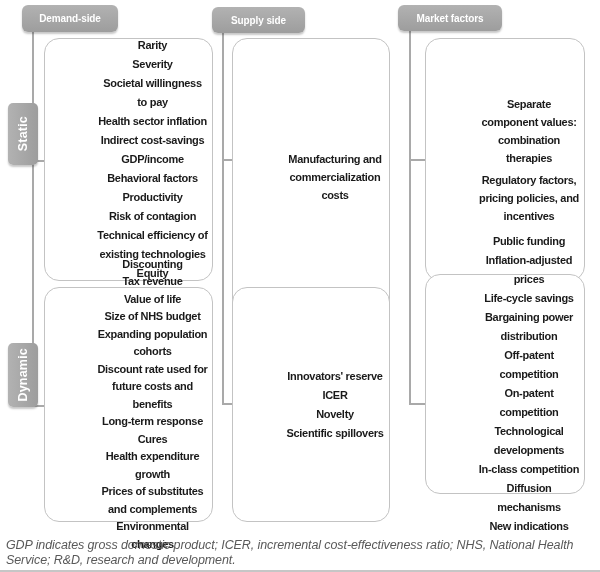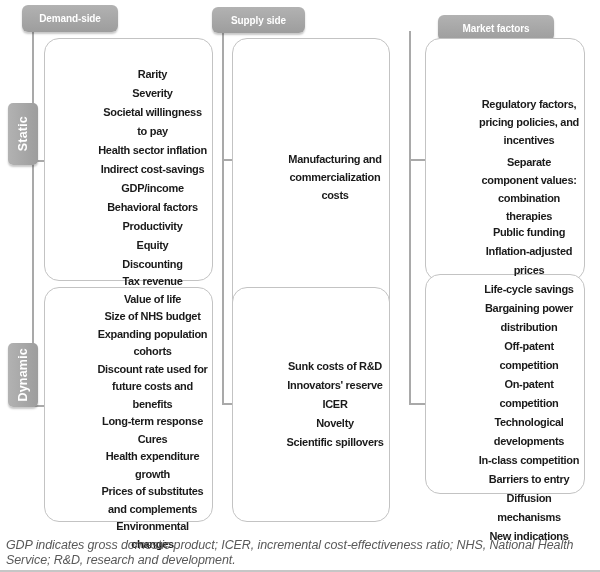--- a/index.html
+++ b/index.html
@@ -73,88 +73,88 @@
   <div class="vline" style="left:222px;top:31px;height:374px;"></div>
   <div class="tick" style="left:222px;top:159px;width:11px;"></div>
   <div class="tick" style="left:222px;top:403px;width:11px;"></div>
 
   <div class="vline" style="left:409px;top:31px;height:374px;"></div>
   <div class="tick" style="left:409px;top:159px;width:17px;"></div>
   <div class="tick" style="left:409px;top:403px;width:17px;"></div>
 
   <div class="col-header" style="left:22px;top:5px;width:96px;height:27px;">Demand-side</div>
   <div class="col-header" style="left:212px;top:7px;width:93px;">Supply side</div>
-  <div class="col-header" style="left:398px;top:15px;width:116px;margin-left:40px;">Market factors</div>
+  <div class="col-header" style="left:398px;top:5px;width:104px;">Market factors</div>
 
   <div class="row-badge" style="left:8px;top:103px;height:62px;">
     <span>Static</span>
   </div>
   <div class="row-badge" style="left:8px;top:343px;height:64px;">
     <span>Dynamic</span>
   </div>
 
   <div class="cell" style="left:44px;top:38px;width:169px;height:243px;">
     <div class="list">
         <div class="item">Rarity</div>
         <div class="item">Severity</div>
         <div class="item">Societal willingness to pay</div>
         <div class="item">Health sector inflation</div>
         <div class="item">Indirect cost-savings</div>
         <div class="item">GDP/income</div>
         <div class="item">Behavioral factors</div>
         <div class="item">Productivity</div>
+        <div class="item">Risk of contagion</div>
+        <div class="item">Technical efficiency of existing technologies</div>
         <div class="item">Equity</div>
       </div>
   </div>
   <div class="cell" style="left:232px;top:38px;width:158px;height:278px;">
     <div class="list spread">
         <div class="item">Manufacturing and commercialization costs</div>
       </div>
   </div>
   <div class="cell" style="left:425px;top:38px;width:160px;height:243px;">
     <div class="list spread">
+        <div class="item">Separate component values: combination therapies</div>
         <div class="item">Regulatory factors, pricing policies, and incentives</div>
-        <div class="item">Separate component values: combination therapies</div>
       </div>
   </div>
 
   <div class="cell" style="left:44px;top:287px;width:169px;height:235px;">
     <div class="list tight">
         <div class="item">Discounting</div>
         <div class="item">Tax revenue</div>
         <div class="item">Value of life</div>
         <div class="item">Size of NHS budget</div>
         <div class="item">Expanding population cohorts</div>
         <div class="item">Discount rate used for future costs and benefits</div>
         <div class="item">Long-term response</div>
         <div class="item">Cures</div>
         <div class="item">Health expenditure growth</div>
         <div class="item">Prices of substitutes and complements</div>
         <div class="item">Environmental changes</div>
       </div>
   </div>
   <div class="cell" style="left:232px;top:287px;width:158px;height:235px;">
     <div class="list">
-        <div class="item">Sunk costs of R&amp;D</div>
         <div class="item">Innovators' reserve ICER</div>
         <div class="item">Novelty</div>
         <div class="item">Scientific spillovers</div>
       </div>
   </div>
   <div class="cell" style="left:425px;top:274px;width:160px;height:220px;">
     <div class="list">
         <div class="item">Public funding</div>
         <div class="item">Inflation-adjusted prices</div>
         <div class="item">Life-cycle savings</div>
         <div class="item">Bargaining power distribution</div>
         <div class="item">Off-patent competition</div>
         <div class="item">On-patent competition</div>
         <div class="item">Technological developments</div>
         <div class="item">In-class competition</div>
-        <div class="item">Barriers to entry</div>
         <div class="item">Diffusion mechanisms</div>
         <div class="item">New indications</div>
       </div>
   </div>
 
   <div class="footnote">GDP indicates gross domestic product; ICER, incremental cost-effectiveness ratio; NHS, National Health Service; R&amp;D, research and development.</div>
   <div class="bottom-rule"></div>
 </div>
 
 </body></html>

